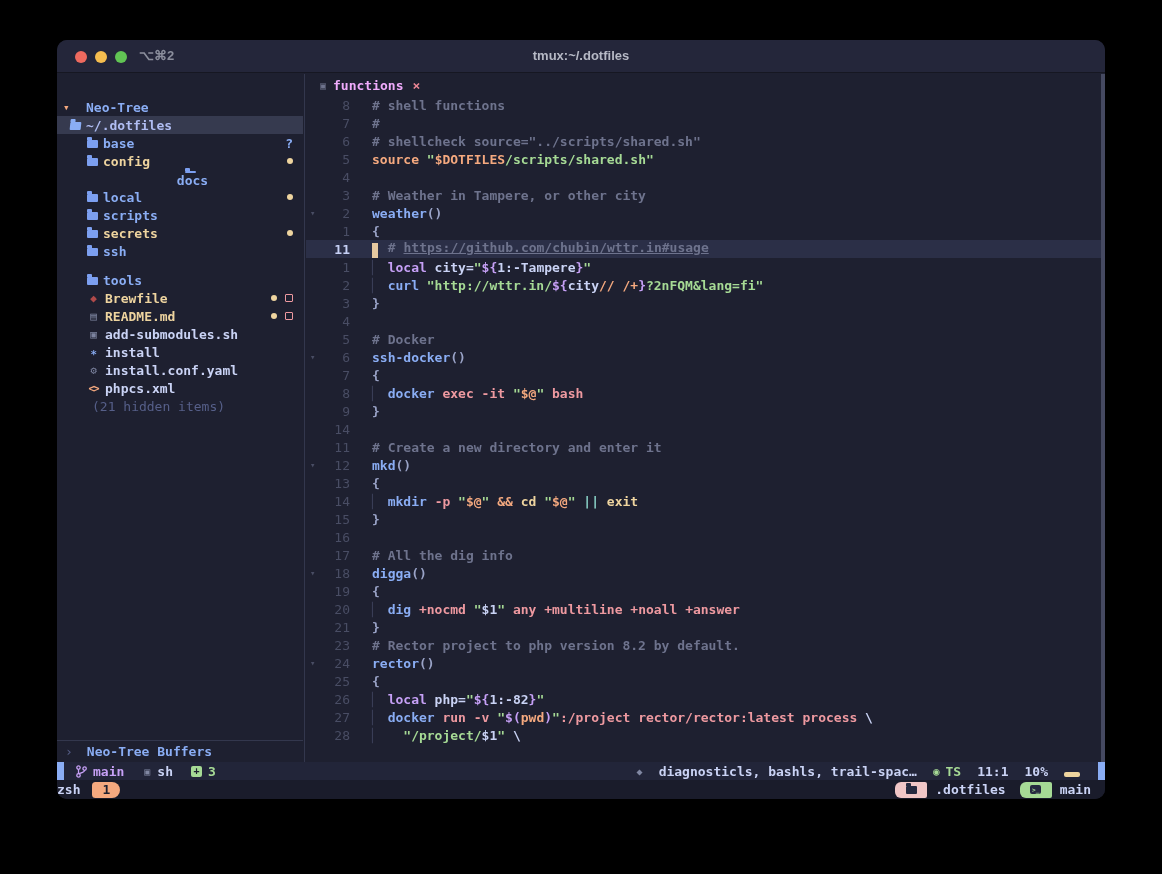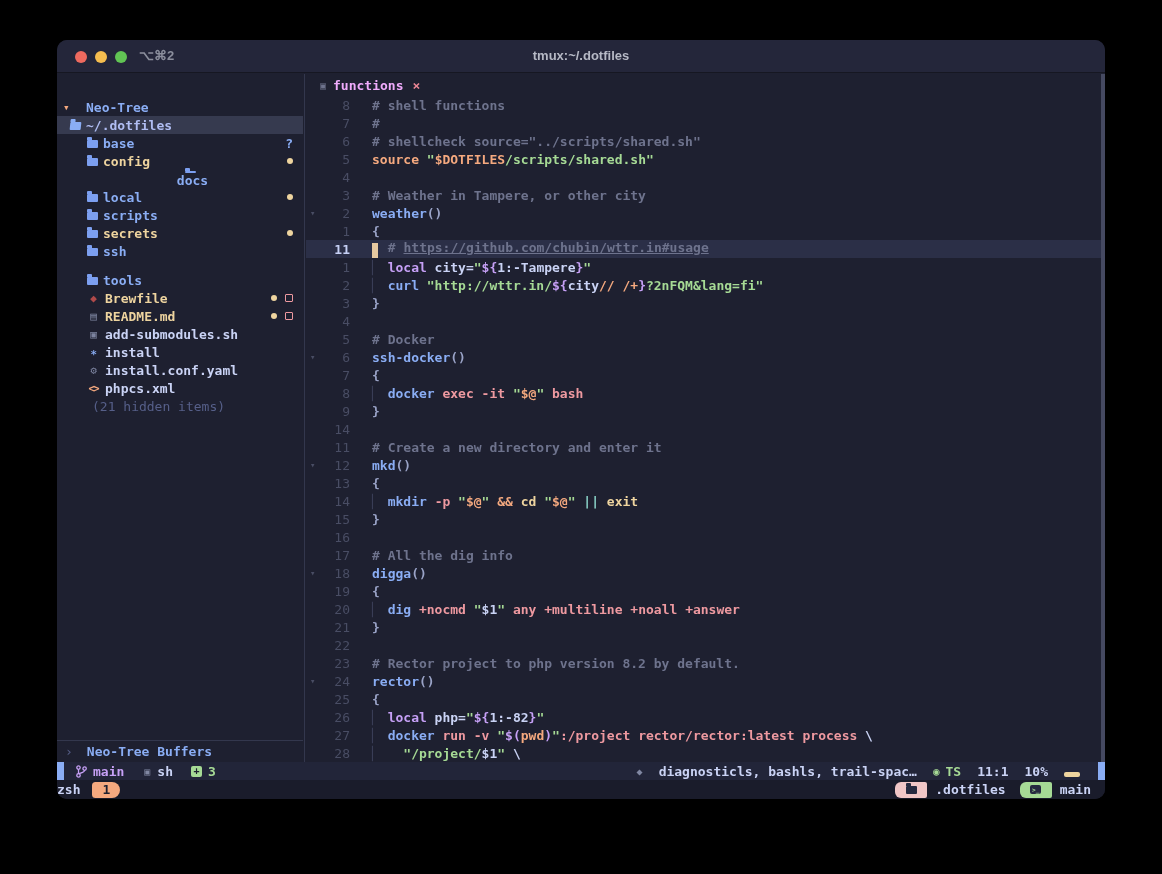--- a/index.html
+++ b/index.html
@@ -245,21 +245,20 @@
           <div class="crow"><span class="fold">▾</span><span class="lnum">12</span><span class="ltext"><span class="t-fnb">mkd</span><span class="t-pn">()</span></span></div>
           <div class="crow"><span class="fold"></span><span class="lnum">13</span><span class="ltext"><span class="t-pn">{</span></span></div>
           <div class="crow"><span class="fold"></span><span class="lnum">14</span><span class="ltext"><span class="t-ig">▏</span><span class="t-fg"> </span><span class="t-bl">mkdir</span><span class="t-fg"> </span><span class="t-pk">-p</span><span class="t-fg"> </span><span class="t-gr">"</span><span class="t-pe">$@</span><span class="t-gr">"</span><span class="t-fg"> </span><span class="t-pe">&amp;&amp;</span><span class="t-fg"> </span><span class="t-ye">cd</span><span class="t-fg"> </span><span class="t-gr">"</span><span class="t-pe">$@</span><span class="t-gr">"</span><span class="t-fg"> </span><span class="t-te">||</span><span class="t-fg"> </span><span class="t-ye">exit</span></span></div>
           <div class="crow"><span class="fold"></span><span class="lnum">15</span><span class="ltext"><span class="t-pn">}</span></span></div>
           <div class="crow"><span class="fold"></span><span class="lnum">16</span><span class="ltext"></span></div>
           <div class="crow"><span class="fold"></span><span class="lnum">17</span><span class="ltext"><span class="t-cm"># All the dig info</span></span></div>
           <div class="crow"><span class="fold">▾</span><span class="lnum">18</span><span class="ltext"><span class="t-fnb">digga</span><span class="t-pn">()</span></span></div>
           <div class="crow"><span class="fold"></span><span class="lnum">19</span><span class="ltext"><span class="t-pn">{</span></span></div>
           <div class="crow"><span class="fold"></span><span class="lnum">20</span><span class="ltext"><span class="t-ig">▏</span><span class="t-fg"> </span><span class="t-bl">dig</span><span class="t-fg"> </span><span class="t-pk">+nocmd</span><span class="t-fg"> </span><span class="t-gr">"</span><span class="t-fg">$1</span><span class="t-gr">"</span><span class="t-fg"> </span><span class="t-pk">any</span><span class="t-fg"> </span><span class="t-pk">+multiline</span><span class="t-fg"> </span><span class="t-pk">+noall</span><span class="t-fg"> </span><span class="t-pk">+answer</span></span></div>
           <div class="crow"><span class="fold"></span><span class="lnum">21</span><span class="ltext"><span class="t-pn">}</span></span></div>
-          <div class="crow"><span class="fold"></span><span class="lnum">22</span><span class="ltext"></span></div>
           <div class="crow"><span class="fold"></span><span class="lnum">23</span><span class="ltext"><span class="t-cm"># Rector project to php version 8.2 by default.</span></span></div>
           <div class="crow"><span class="fold">▾</span><span class="lnum">24</span><span class="ltext"><span class="t-fnb">rector</span><span class="t-pn">()</span></span></div>
           <div class="crow"><span class="fold"></span><span class="lnum">25</span><span class="ltext"><span class="t-pn">{</span></span></div>
           <div class="crow"><span class="fold"></span><span class="lnum">26</span><span class="ltext"><span class="t-ig">▏</span><span class="t-fg"> </span><span class="t-pu">local</span><span class="t-fg"> php=</span><span class="t-gr">"</span><span class="t-pu">${</span><span class="t-fg">1:-82</span><span class="t-pu">}</span><span class="t-gr">"</span></span></div>
           <div class="crow"><span class="fold"></span><span class="lnum">27</span><span class="ltext"><span class="t-ig">▏</span><span class="t-fg"> </span><span class="t-bl">docker</span><span class="t-fg"> </span><span class="t-pk">run</span><span class="t-fg"> </span><span class="t-pk">-v</span><span class="t-fg"> </span><span class="t-gr">"</span><span class="t-pu">$(</span><span class="t-pe">pwd</span><span class="t-pu">)</span><span class="t-gr">"</span><span class="t-pk">:/project rector/rector:latest process</span><span class="t-fg"> \</span></span></div>
           <div class="crow"><span class="fold"></span><span class="lnum">28</span><span class="ltext"><span class="t-ig">▏</span><span class="t-fg">   </span><span class="t-gr">"/project/</span><span class="t-fg">$1</span><span class="t-gr">"</span><span class="t-fg"> \</span></span></div>
         </div>
       <div id="scrollbar"></div>
     </div>
 

